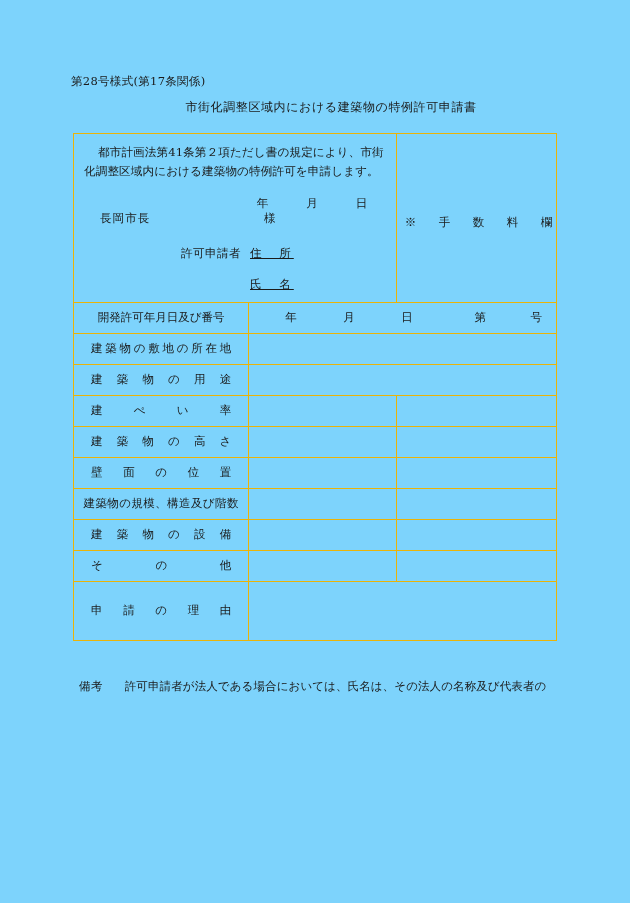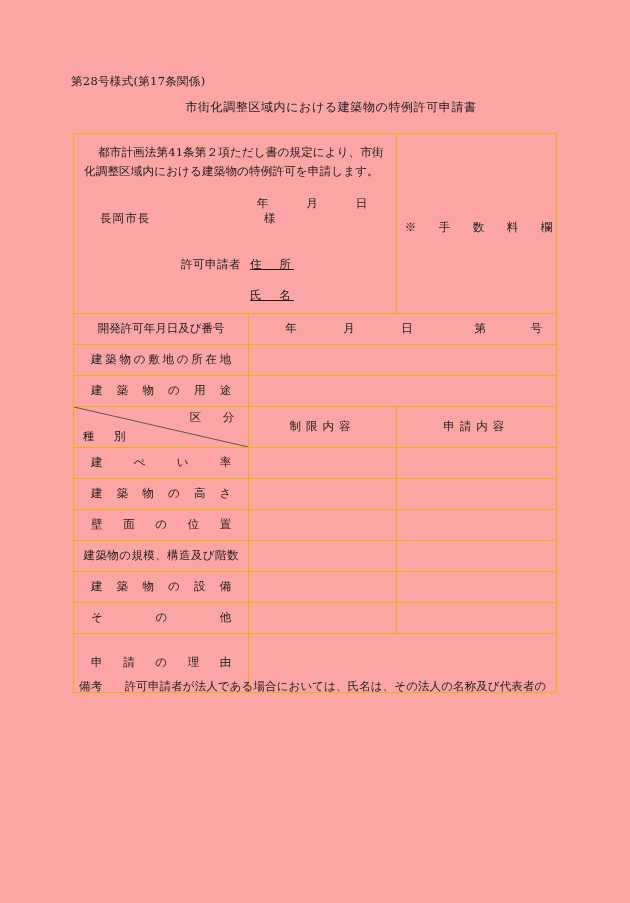--- a/index.html
+++ b/index.html
@@ -11,21 +11,21 @@
     width: 630px;
     height: 903px;
     position: relative;
     font-family: "DejaVu Serif", "Liberation Serif", serif;
     color: #1a1a1a;
     overflow: hidden;
   }
   .page {
     position: absolute;
     inset: 0;
-    background: #fca5a5;
+    background: #7dd3fc;
   }
 
   
   .form-no {
     position: absolute;
     left: 71px;
     top: 74px;
     font-size: 11.5px;
     letter-spacing: 0.3px;
     white-space: nowrap;
@@ -85,21 +85,21 @@
   .stmt-date span { display: inline-block; }
   .gap-md { width: 30px; }
   .addressee-row {
     font-size: 11.6px;
     position: relative;
     height: 17px;
   }
   .addressee { position: absolute; left: 16px; top: 0; letter-spacing: 1px; }
   .sama { position: absolute; left: 180px; top: 0; }
   .applicant-row {
-    margin-top: 29px;
+    margin-top: 18px;
     position: relative;
     height: 19px;
     font-size: 11.6px;
   }
   .applicant-label { position: absolute; left: 97px; top: 0; letter-spacing: 0.4px; }
   .applicant-field { position: absolute; left: 166px; top: 0; letter-spacing: 3px; text-decoration: underline; }
   .applicant-row2 { margin-top: 12px; position: relative; height: 19px; font-size: 11.6px; }
 
   .cell-fee {
     width: 135px;
@@ -268,35 +268,20 @@
                 <span>築</span>
                 <span>物</span>
                 <span>の</span>
                 <span>用</span>
                 <span>途</span>
               </div>
         </td>
         <td colspan="2"></td>
       </tr>
 
-      <tr>
-        <td class="cell-diag">
-          <svg viewBox="0 0 175 40" preserveAspectRatio="none">
-            <line x1="0" y1="0" x2="175" y2="40" stroke="#585858" stroke-width="1" vector-effect="non-scaling-stroke"></line>
-          </svg>
-          <span class="diag-tr">区　分</span>
-          <span class="diag-bl">種　別</span>
-        </td>
-        <td class="cell-mid">
-          <div class="colhead">制限内容</div>
-        </td>
-        <td class="cell-right">
-          <div class="colhead">申請内容</div>
-        </td>
-      </tr>
 
       <tr class="row-h">
         <td class="lbl">
           <div class="spread-tight" style="display: flex; justify-content: space-between; letter-spacing: 0px; padding: 0px 10px;">
                 <span>建</span>
                 <span>ぺ</span>
                 <span>い</span>
                 <span>率</span>
               </div>
         </td>

